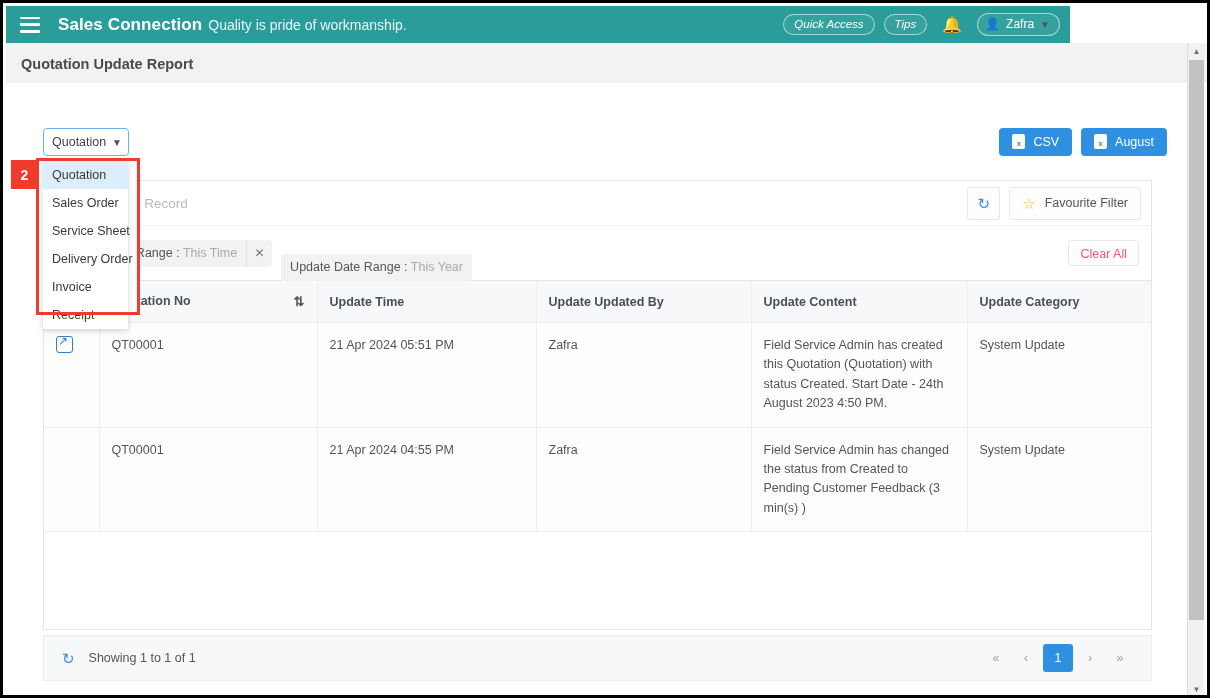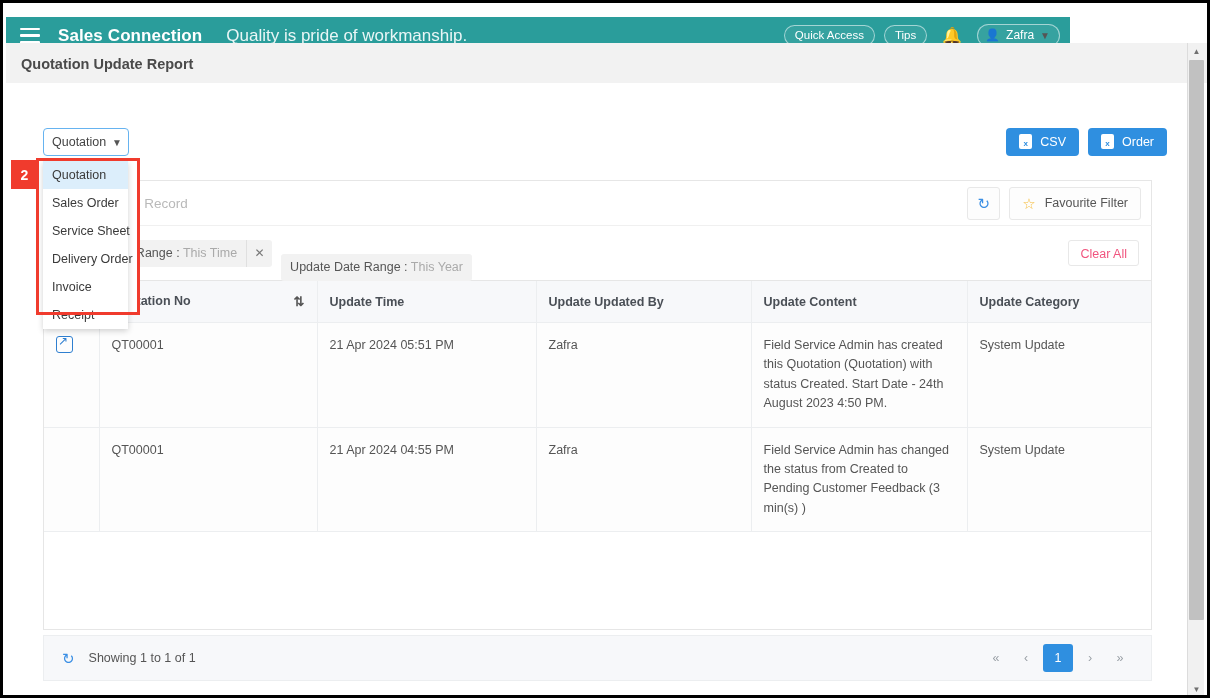--- a/index.html
+++ b/index.html
@@ -12,42 +12,43 @@
   .screen {
     position: relative;
     width: 1210px; height: 698px;
     background: #ffffff;
     border: 3px solid #000;
     overflow: hidden;
   }
 
   
   .topbar {
-    position: absolute; left: 3px; top: 14px;
+    position: absolute; left: 3px; top: 3px;
     width: 1064px; height: 37px;
     background: #2a9d9b;
     display: flex; align-items: center;
     padding: 0 10px 0 14px;
   }
   .hamburger { width: 20px; height: 16px; display:flex; flex-direction:column; justify-content:space-between; cursor:pointer;}
   .hamburger span { display:block; height:2.5px; background:#fff; border-radius:1px; }
   .brand {
     color: #fff; font-weight: bold; font-size: 17px;
     margin-left: 18px; letter-spacing: .1px;
   }
-  .tagline { color:#e9f6f6; font-size: 17px; margin-left: 24px; }
+  .tagline { color:#e9f6f6; font-size: 14px; margin-left: 6px; }
   .top-right { margin-left:auto; display:flex; align-items:center; gap:9px; }
   .pill {
     border: 1px solid rgba(255,255,255,.55);
     border-radius: 11px;
     color:#fff; font-size: 11.5px;
     padding: 3px 10px 4px;
     background: rgba(255,255,255,.06);
     white-space: nowrap;
     cursor:pointer;
+    font-style:italic;
   }
   .bell { color:#fff; font-size:16px; padding:0 6px; cursor:pointer; line-height:1; }
   .user-pill {
     border: 1px solid rgba(255,255,255,.55);
     border-radius: 12px;
     color:#fff; font-size: 12px;
     padding: 3px 9px 4px 7px;
     background: rgba(255,255,255,.06);
     display:flex; align-items:center; gap:6px;
     cursor:pointer;
@@ -322,21 +323,21 @@
     <div class="card-inner"></div>
   </div>
 
   <div class="export-btns">
     <div class="btn-blue">
       <span class="xls-ico">x</span>
       <span>CSV</span>
     </div>
     <div class="btn-blue">
       <span class="xls-ico">x</span>
-      <span>Order</span>
+      <span>August</span>
     </div>
   </div>
 
   <div class="search-row">
     <input class="search-input" type="text" placeholder="Search Table Record" style="">
     <div class="icon-box">
       <span class="refresh-ico">↻</span>
     </div>
     <div class="tool-btn">
       <span class="star-ico">☆</span>

